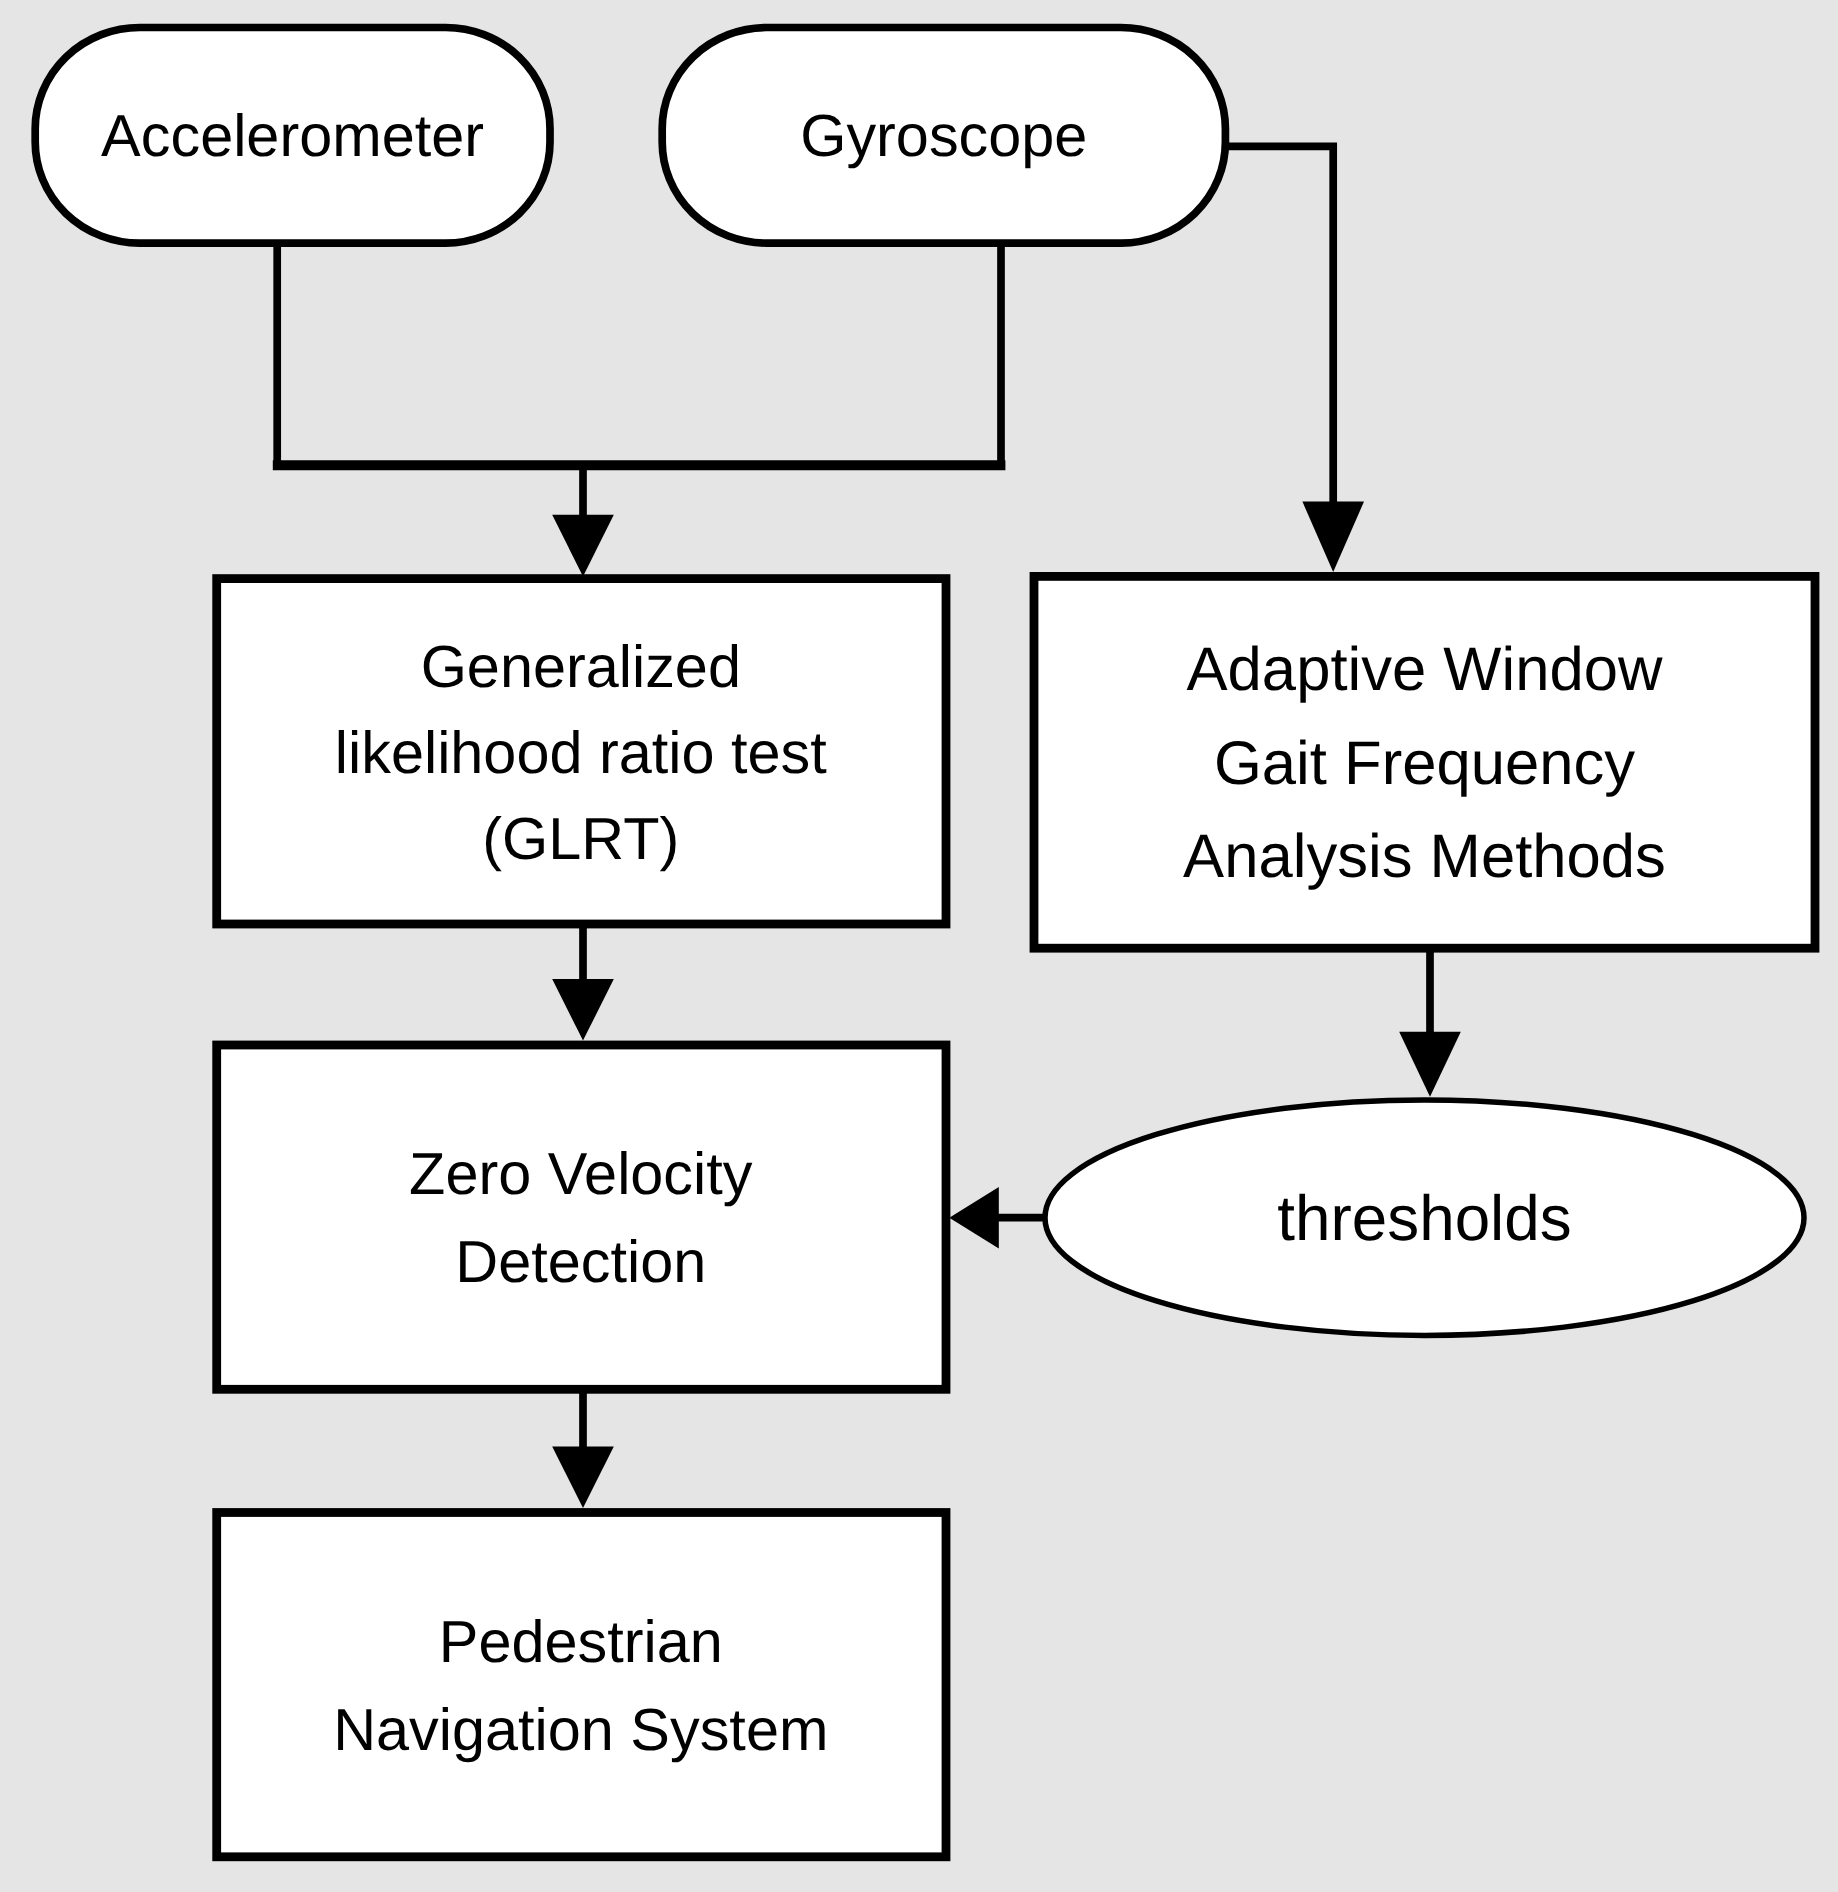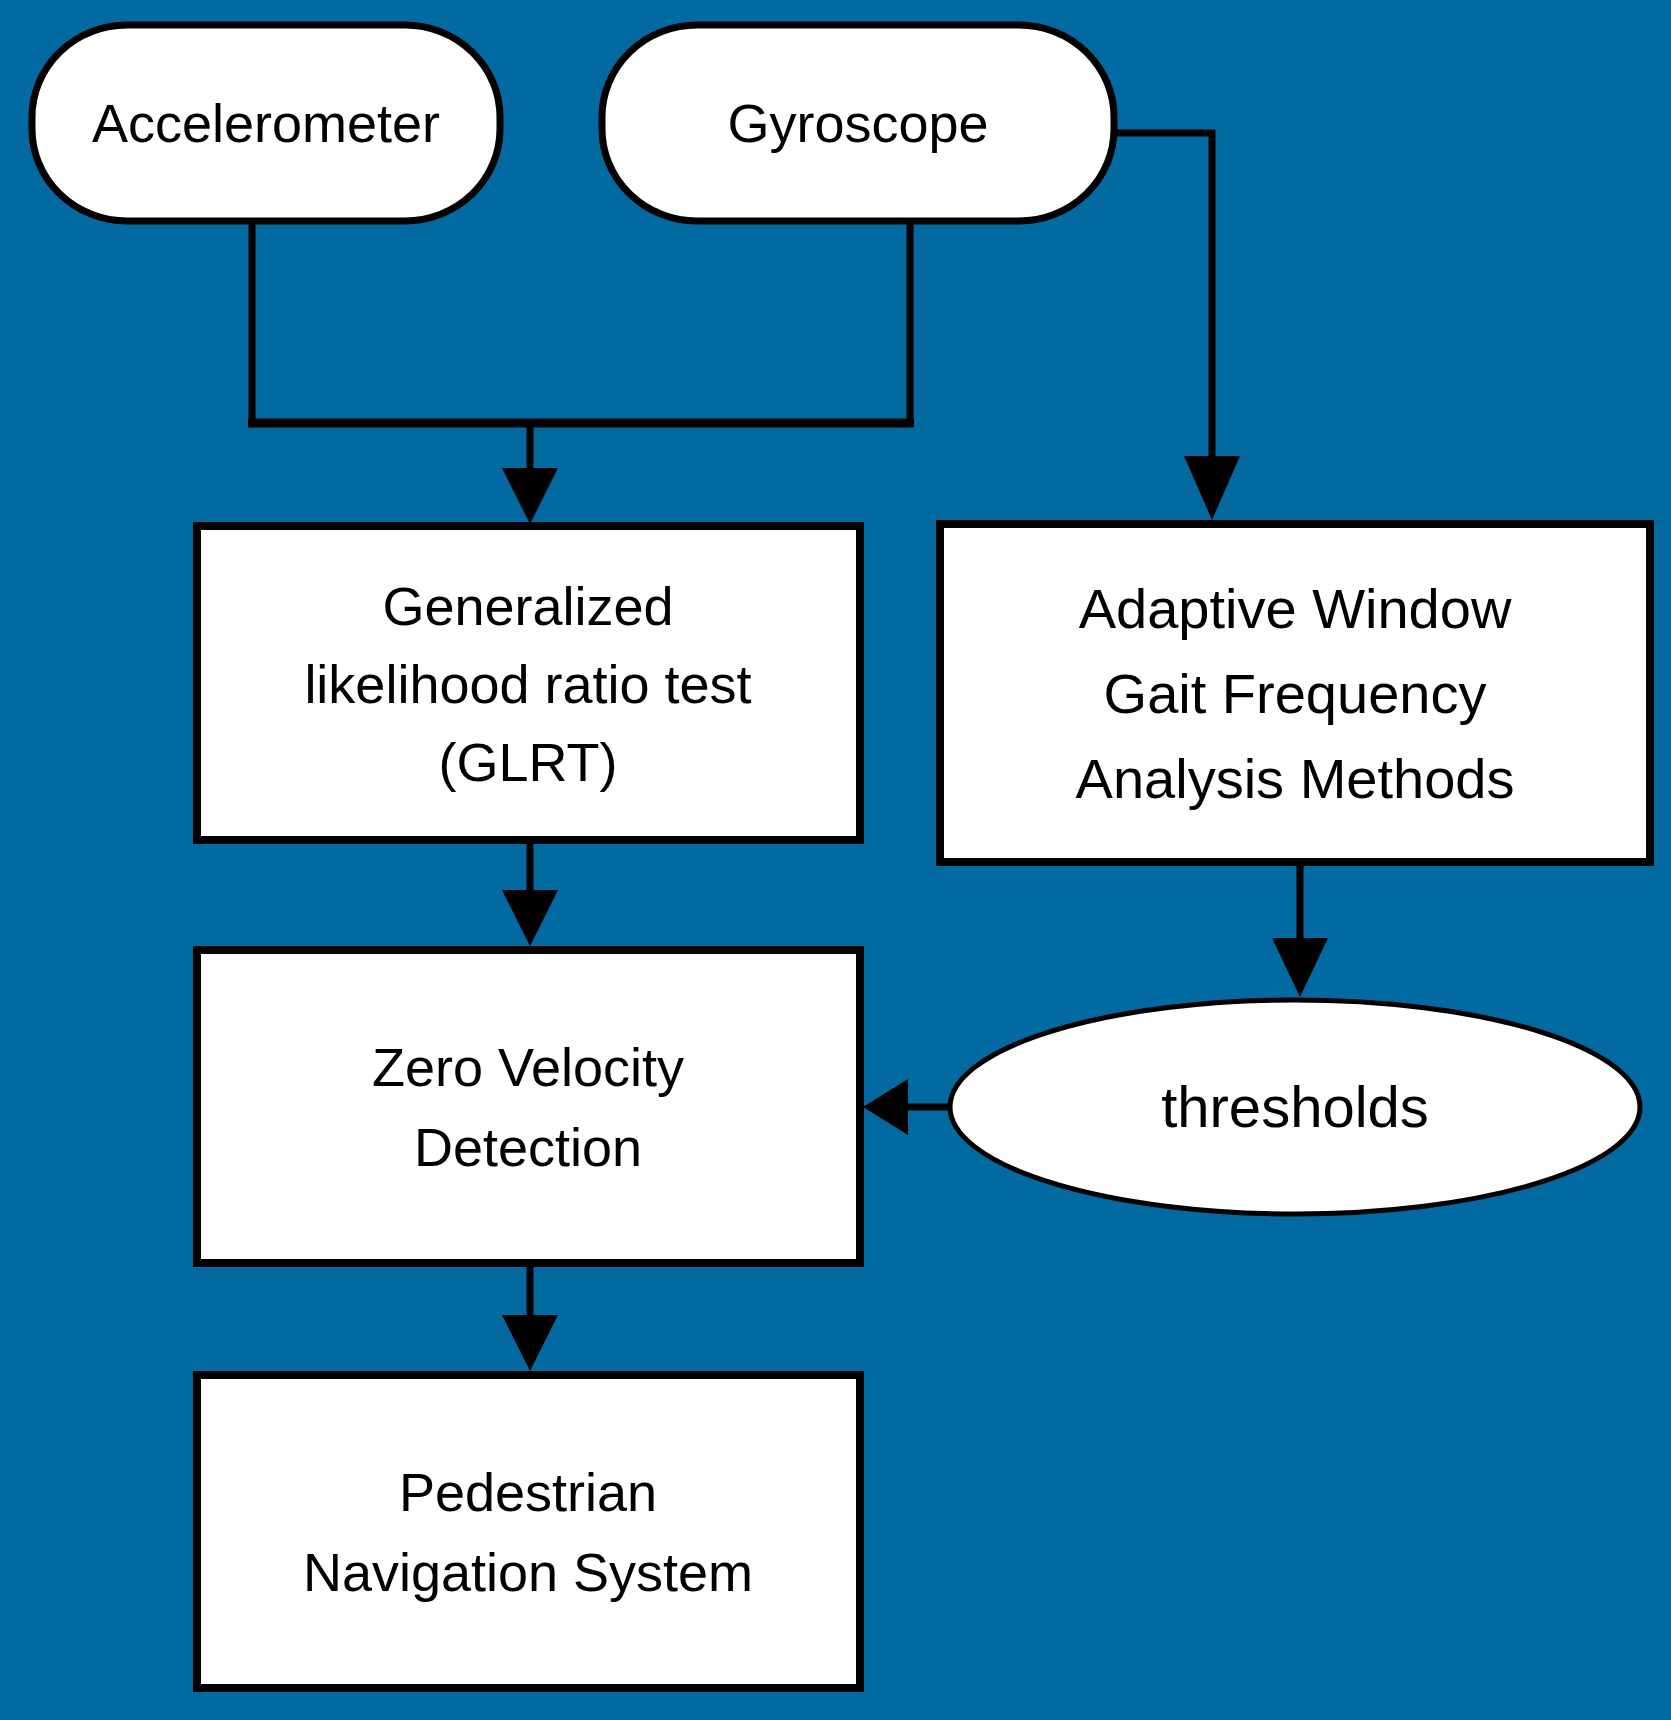--- a/index.html
+++ b/index.html
@@ -3,21 +3,21 @@
 <meta charset="utf-8">
 <style>
   html, body {
     margin: 0;
     padding: 0;
     background: #ffffff;
   }
   .canvas {
     width: 1671px;
     height: 1720px;
-    background: #0369a1;
+    background: #e5e5e5;
     position: relative;
   }
   svg { display: block; }
   .shape {
     fill: #ffffff;
     stroke: #000000;
   }
   .connector {
     fill: none;
     stroke: #000000;

